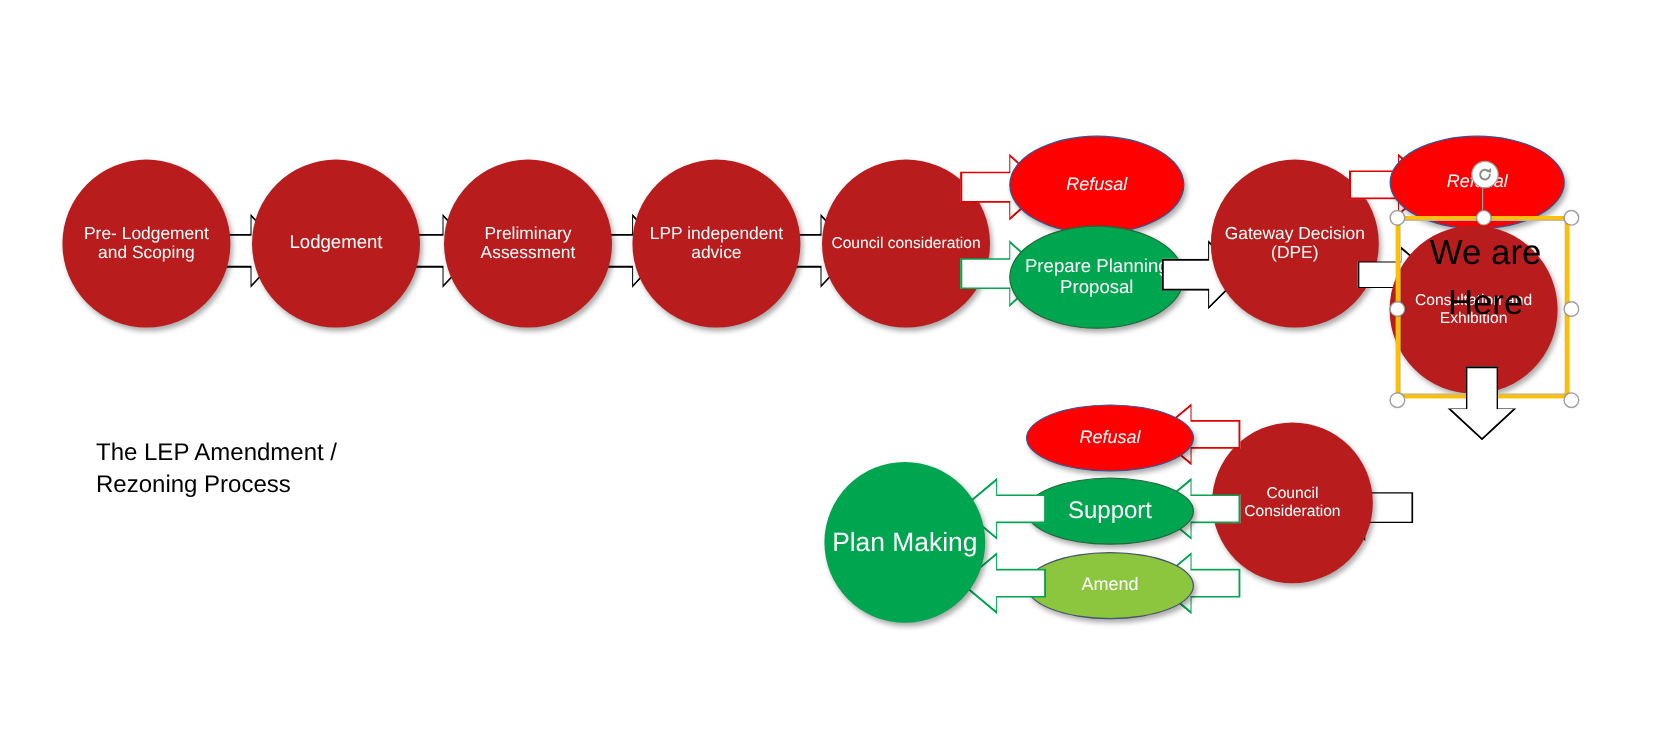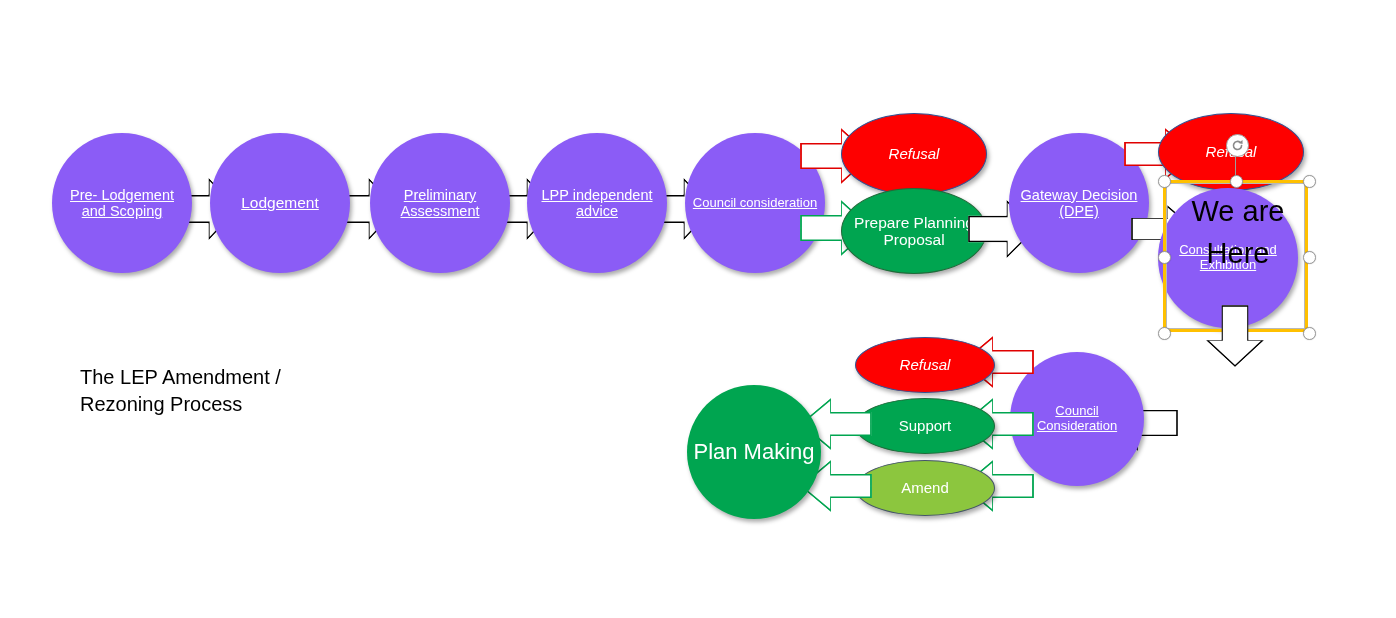--- a/index.html
+++ b/index.html
@@ -26,21 +26,21 @@
     align-items: center;
     justify-content: center;
     text-align: center;
     color: #ffffff;
     line-height: 1.12;
     filter: drop-shadow(2px 3px 2px rgba(0,0,0,0.33));
   }
   .node span { display: block; width: 100%; padding: 0 4px; }
   .circle { border-radius: 50%; }
   .ellipse { border-radius: 50%; }
-  .blue   { background: #8b5cf6; text-decoration: underline; }
+  .blue   { background: #b91c1c; }
   .green  { background: #00a550; }
   .red    { background: #fe0000; border: 1px solid #2f5496; font-style: italic; }
   .ltgreen{ background: #8cc63e; border: 1px solid #44546a; }
   .greenstroke { border: 1px solid #1f6b3a; }
 
   
   .arrow {
     position: absolute;
     box-sizing: border-box;
     background: #ffffff;
@@ -287,21 +287,21 @@
   <div class="arrow arrow-l" style="left:962px; top:460px; width:72px; height:52px;">
     <svg viewBox="0 0 72 52" preserveAspectRatio="none" aria-hidden="true">
       <polygon points="71,14.5 31,14.5 31,1 1,26 31,51 31,37.5 71,37.5" fill="#ffffff" stroke="#00a550" stroke-width="1.8"></polygon>
     </svg>
   </div>
 
   <div class="node ellipse red" style="left:855px; top:337px; width:140px; height:56px; font-size:15px;">
     <span>Refusal</span>
   </div>
 
-  <div class="node ellipse green greenstroke" style="left:855px; top:398px; width:140px; height:56px; font-size:15px;">
+  <div class="node ellipse green greenstroke" style="left:855px; top:398px; width:140px; height:56px; font-size:20px;">
     <span>Support</span>
   </div>
 
   <div class="node ellipse ltgreen" style="left:855px; top:460px; width:140px; height:56px; font-size:15px;align-items:center;">
     <span>Amend</span>
   </div>
 
   <div class="arrow arrow-l" style="left:800px; top:398px; width:72px; height:52px;">
     <svg viewBox="0 0 72 52" preserveAspectRatio="none" aria-hidden="true">
       <polygon points="71,14.5 31,14.5 31,1 1,26 31,51 31,37.5 71,37.5" fill="#ffffff" stroke="#00a550" stroke-width="1.8"></polygon>

